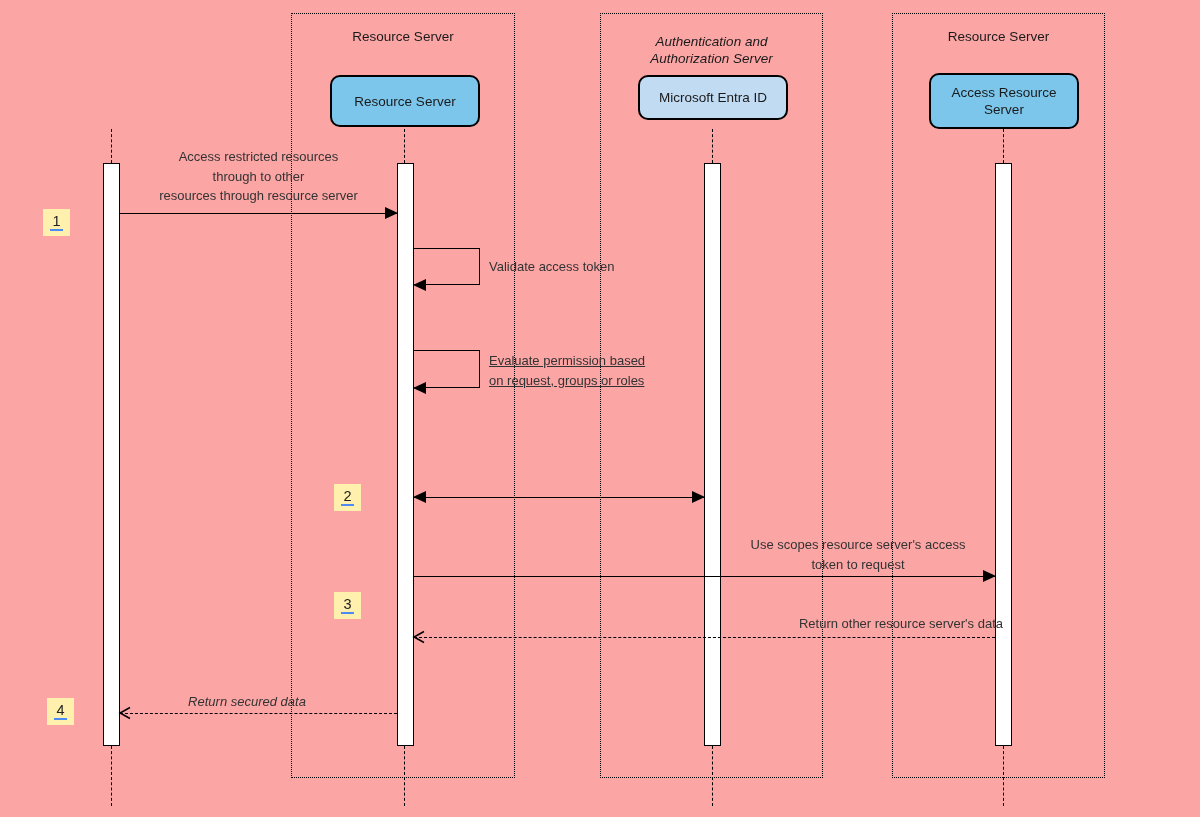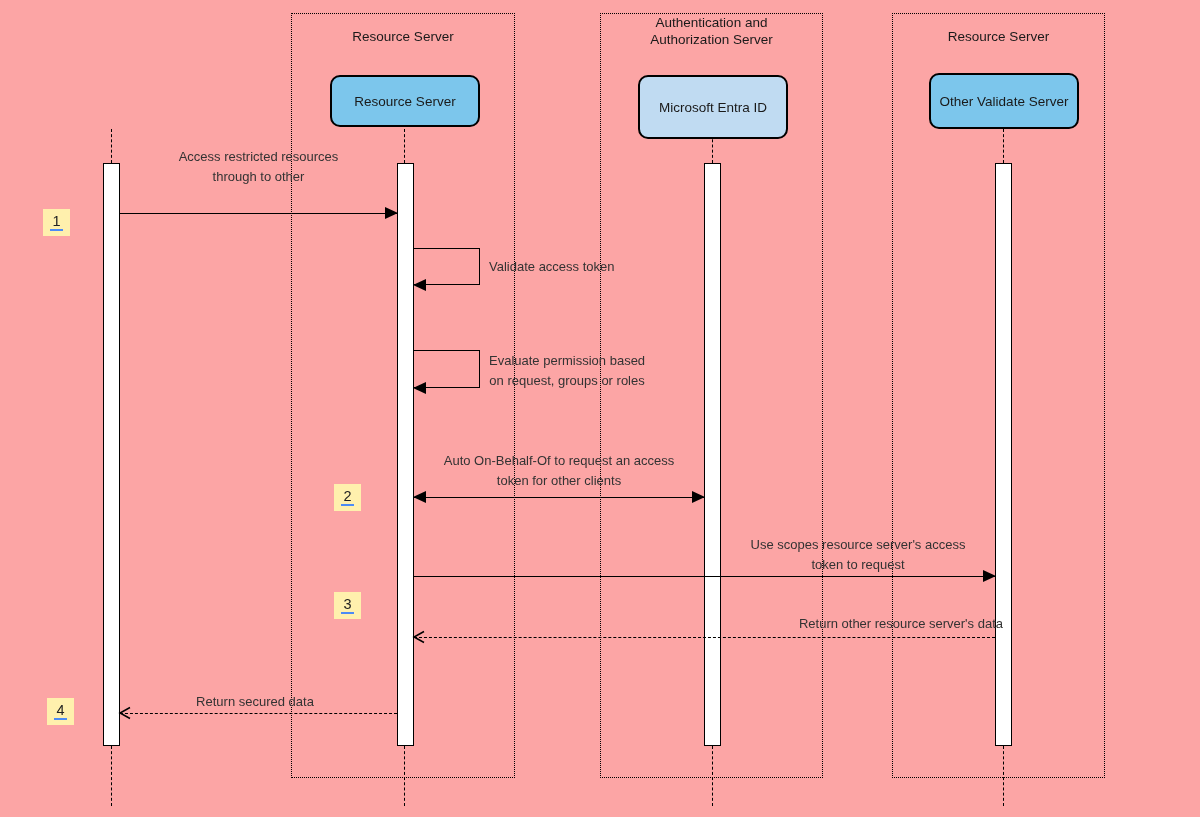--- a/index.html
+++ b/index.html
@@ -47,99 +47,96 @@
   }
   .loop .ah-loop {
     position:absolute; left:-1px; bottom:-7px; width:0; height:0;
     border-right:13px solid #000; border-top:6px solid transparent; border-bottom:6px solid transparent;
   }
   
   .msg {
     position:absolute; font-size:13px; line-height:19.5px; color:#333;
     text-align:center; z-index:6; white-space:nowrap;
   }
-  .msg.left { text-align:center; }
+  .msg.left { text-align:left; }
   
   .badge {
     position:absolute; box-sizing:border-box; width:27px; height:27px; background:#FFF0AD;
     display:flex; align-items:center; justify-content:center; z-index:8;
     font-size:14.5px; color:#222;
   }
   .badge span { border-bottom:2.5px solid #4C8BF5; padding:0 2.5px 0.5px 2.5px; line-height:15px; }
 </style>
 </head>
 <body>
 
 <div class="canvas">
 
   <div class="group" style="left:291px; top:13px; width:224px; height:765px;">
     <div class="group-title" style="margin-top:14px;">Resource Server</div>
   </div>
   <div class="group" style="left:600px; top:13px; width:223px; height:765px;">
-    <div class="group-title" style="margin-top:0; width:170px;">Authentication and Authorization Server</div>
+    <div class="group-title" style="margin-top:19px; width:170px;font-style:italic;">Authentication and Authorization Server</div>
   </div>
   <div class="group" style="left:892px; top:13px; width:213px; height:765px;">
     <div class="group-title" style="margin-top:14px;">Resource Server</div>
   </div>
 
   <div class="life" style="left:111px; top:129px; height:34px;"></div>
   <div class="life" style="left:404px; top:129px; height:34px;"></div>
   <div class="life" style="left:712px; top:129px; height:34px;"></div>
   <div class="life" style="left:1003px; top:129px; height:34px;"></div>
 
   <div class="life" style="left:111px; top:746px; height:60px;"></div>
   <div class="life" style="left:404px; top:746px; height:60px;"></div>
   <div class="life" style="left:712px; top:746px; height:60px;"></div>
   <div class="life" style="left:1003px; top:746px; height:60px;"></div>
 
   <div class="actor blue" style="left:330px; top:75px; width:150px; height:52px;">
     <span>Resource Server</span>
   </div>
-  <div class="actor lblue" style="left:638px; top:75px; width:150px; height:64px;">
+  <div class="actor lblue" style="left:638px; top:75px; width:150px; height:45px;">
     <span>Microsoft Entra ID</span>
   </div>
   <div class="actor blue" style="left:929px; top:73px; width:150px; height:56px;">
-    <span>Other Validate Server</span>
+    <span>Access Resource Server</span>
   </div>
 
   <div class="bar" style="left:103px; top:163px; height:583px;"></div>
   <div class="bar" style="left:397px; top:163px; height:583px;"></div>
   <div class="bar" style="left:704px; top:163px; height:583px;"></div>
   <div class="bar" style="left:995px; top:163px; height:583px;"></div>
 
   <div class="msg" style="left:120px; top:147px; width:277px;">
     <div>Access restricted resources</div>
     <div>through to other</div>
+    <div>resources through resource server</div>
   </div>
   <div class="arrow" style="left:120px; top:213px; width:277px;">
     <span class="ah right"></span>
   </div>
   <div class="badge" style="left:43px; top:209px;">
     <span>1</span>
   </div>
 
   <div class="loop" style="left:414px; top:248px; width:66px; height:37px;">
     <span class="ah-loop"></span>
   </div>
   <div class="msg left" style="left:489px; top:257px;">
     <div>Validate access token</div>
   </div>
 
   <div class="loop" style="left:414px; top:350px; width:66px; height:38px;">
     <span class="ah-loop"></span>
   </div>
-  <div class="msg left" style="left:489px; top:351px;">
+  <div class="msg left" style="left:489px; top:351px;text-decoration:underline;">
     <div>Evaluate permission based</div>
     <div>on request, groups or roles</div>
   </div>
 
-  <div class="msg" style="left:414px; top:451px; width:290px;">
-    <div>Auto On-Behalf-Of to request an access</div>
-    <div>token for other clients</div>
-  </div>
   <div class="arrow" style="left:414px; top:497px; width:290px;">
     <span class="ah left"></span>
     <span class="ah right"></span>
   </div>
   <div class="badge" style="left:334px; top:484px;">
     <span>2</span>
   </div>
 
   <div class="msg" style="left:713px; top:535px; width:290px;">
     <div>Use scopes resource server's access</div>
@@ -154,21 +151,21 @@
 
   <div class="msg" style="left:713px; top:614px; width:290px;text-align:right;">
     <div>Return other resource server's data</div>
   </div>
   <div class="arrow dashed" style="left:414px; top:637px; width:581px;">
     <svg class="openhead" style="left:-2px; top:-8px;" width="14" height="14" viewBox="0 0 14 14">
       <path d="M12 1.5 L2 7 L12 12.5" fill="none" stroke="#000" stroke-width="1.5"></path>
     </svg>
   </div>
 
-  <div class="msg" style="left:120px; top:692px; width:270px;">
+  <div class="msg" style="left:112px; top:692px; width:270px;font-style:italic;">
     <div>Return secured data</div>
   </div>
   <div class="arrow dashed" style="left:120px; top:713px; width:277px;">
     <svg class="openhead" style="left:-2px; top:-8px;" width="14" height="14" viewBox="0 0 14 14">
       <path d="M12 1.5 L2 7 L12 12.5" fill="none" stroke="#000" stroke-width="1.5"></path>
     </svg>
   </div>
   <div class="badge" style="left:47px; top:698px;">
     <span>4</span>
   </div>

